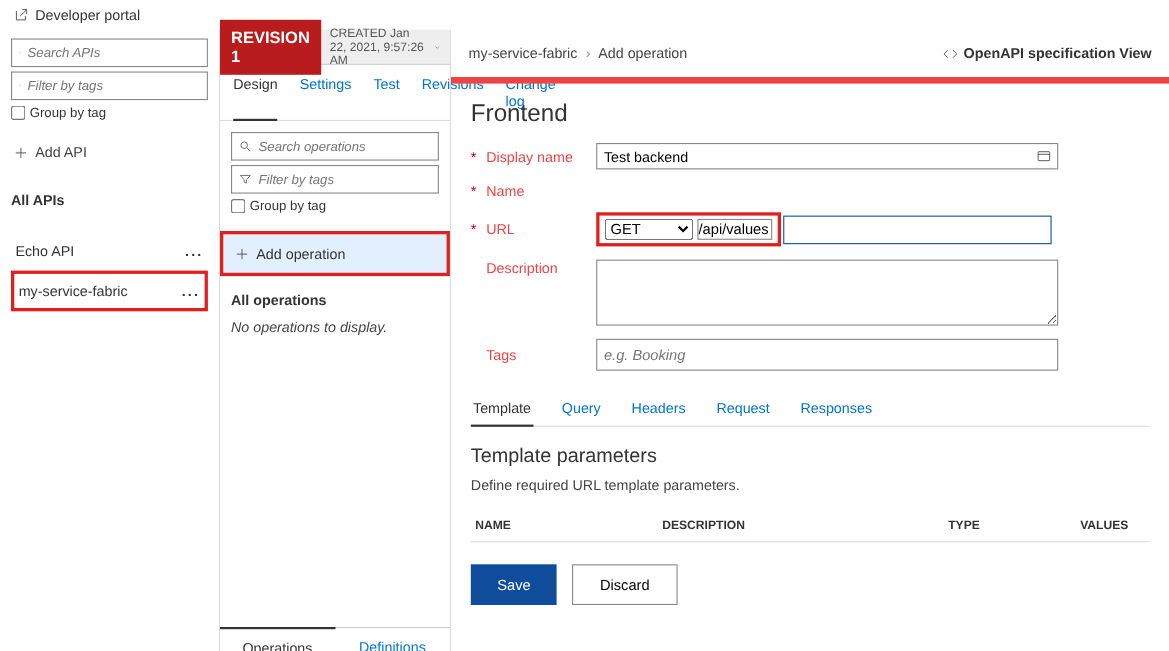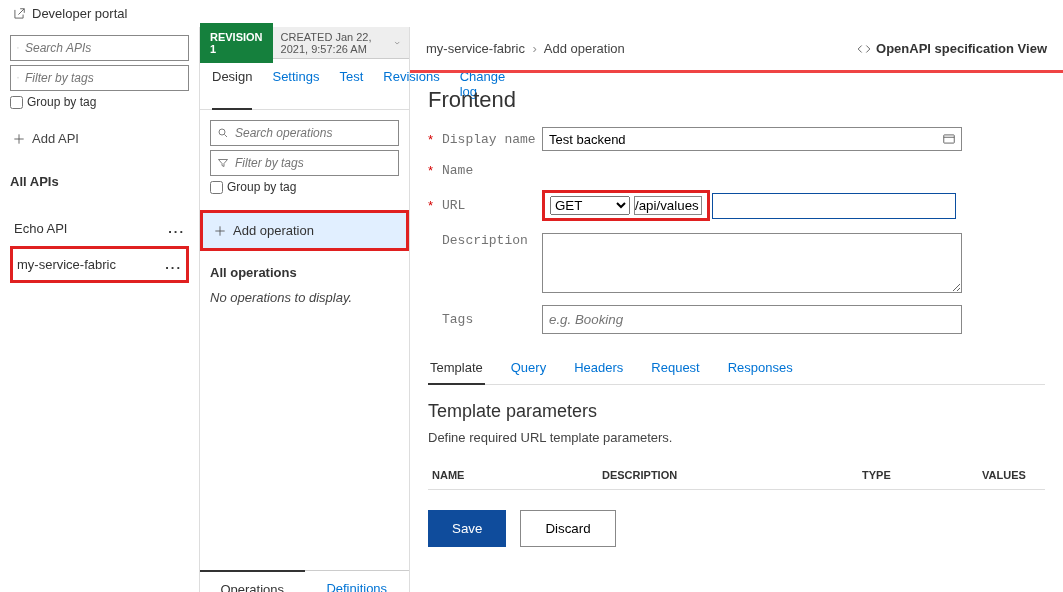--- a/index.html
+++ b/index.html
@@ -18,46 +18,46 @@
     .checkbox-row { display: flex; align-items: center; gap: 4px; margin-bottom: 16px; font-size: 12px; }
     .add-api { display: flex; align-items: flex-end; gap: 6px; color: #444; padding: 6px 2px; cursor: pointer; margin-bottom: 12px; }
     .section-title { font-weight: 600; margin: 22px 0; }
     .api-item { display: flex; justify-content: space-between; align-items: center; padding: 10px 4px; cursor: pointer; }
     .api-item .dots { letter-spacing: 2px; font-weight: bold; }
     .api-item.highlight { border: 3px solid #e02020; padding: 8px 4px; }
     
     
     .panel-mid { width: 210px; border-right: 1px solid #ddd; display: flex; flex-direction: column; }
     .revision-bar { background: #eee; border-bottom: 1px solid #ccc; display: flex; align-items: center; height: 32px; }
-    .revision-badge { background: #15803d; color: #fff; font-weight: 600; font-size: 11px; padding: 8px 10px; }
+    .revision-badge { background: #b91c1c; color: #fff; font-weight: 600; font-size: 15px; padding: 8px 10px; }
     .created-text { font-size: 11px; color: #555; padding: 0 8px; display:flex; align-items:center; gap:4px; }
     .tabs-row { display: flex; gap: 20px; padding: 10px 12px; border-bottom: 1px solid #ddd; font-size: 13px; }
     .tabs-row .tab { color: #0073d4; cursor: pointer; }
     .tabs-row .tab.active { color: #333; border-bottom: 2px solid #333; padding-bottom: 6px; margin-bottom: -11px; }
     .mid-body { padding: 10px; flex:1; }
     .add-op-highlight { border: 3px solid #e02020; background: #e1efff; padding: 10px; margin: 6px -10px 10px -10px; display: flex; align-items:center; gap:6px; cursor:pointer; }
     .all-ops-title { font-weight: 600; margin: 14px 0 10px; }
     .no-ops { font-style: italic; color: #444; }
     .mid-footer { border-top: 1px solid #ccc; display: flex; }
     .mid-footer .ftab { flex:1; text-align:center; padding: 10px; font-size: 13px; cursor:pointer; }
     .mid-footer .ftab.active { border-top: 2px solid #333; margin-top:-1px; }
     .mid-footer .ftab.link { color: #0073d4; }
     
     
     .panel-right { flex:1; display:flex; flex-direction:column; overflow:auto; }
-    .breadcrumb-row { display:flex; justify-content:space-between; padding: 14px 16px; border-bottom: 3px solid #ef4444; }
+    .breadcrumb-row { display:flex; justify-content:space-between; padding: 14px 16px; border-bottom: 6px solid #ef4444; }
     .breadcrumb { color:#444; }
     .breadcrumb .sep { color:#999; margin:0 4px; }
     .spec-link { font-weight:600; display:flex; align-items:center; gap:5px; }
     
     .form-area { padding: 14px 18px; }
     .h1 { font-size: 22px; font-weight: 400; margin-bottom: 14px; }
     .form-row { display:flex; align-items:center; margin-bottom: 12px; }
     .req { color:#d40000; width:14px; }
-    .label { width:100px; color:#737373;font-family:Liberation Mono, monospace; }
+    .label { width:100px; color:#ef4444; }
     .field input, .field select, .field textarea { border:1px solid #888; padding:4px 6px; font-size:13px; }
     .field input { width: 420px; height:24px; }
     .url-group { display:flex; gap:4px; border:3px solid #e02020; padding:3px 5px; }
     .url-group select { width:80px; }
     .url-group input { width:68px; border:1px solid #888; }
     .url-rest { border:1px solid #0a4ea0; height:26px; width:244px; margin-left:2px; }
     .desc-box { width:420px; height:60px; resize: both; border:1px solid #888; }
     .tags-input { width:420px; border:1px solid #888; padding:6px; font-style:italic; color:#666; }
     
     .subtabs { display:flex; gap:24px; border-bottom:1px solid #ddd; padding: 6px 0 0; margin-top:12px; }

